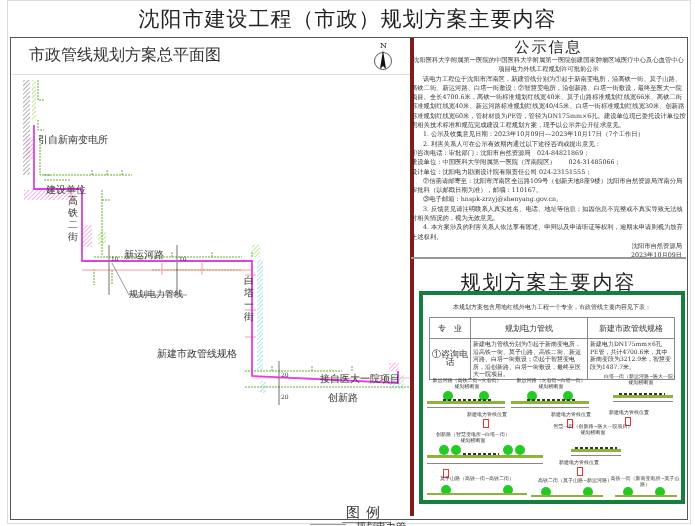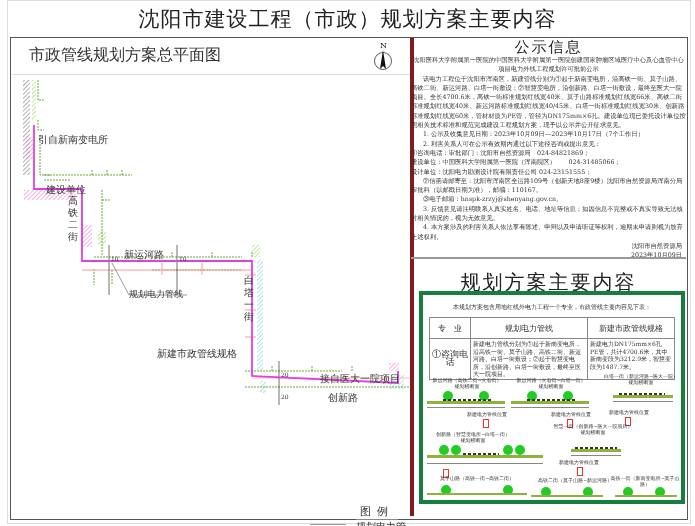--- a/index.html
+++ b/index.html
@@ -7,21 +7,21 @@
   .board{position:absolute;left:7px;top:0;width:682px;height:522px;border:1px solid #ddd;background:#fff;}
   .main-title{position:absolute;left:0;top:5px;width:695px;text-align:center;font-size:21px;letter-spacing:1px;color:#222;}
   .inner{position:absolute;left:10px;top:37px;width:676px;height:481px;border:1px solid #555;}
   
   .left{position:absolute;left:12px;top:38px;width:398px;height:478px;border-right:4px solid #7f1d1d;}
   .left-head{position:absolute;left:0;top:0;width:398px;height:36px;border-bottom:1px solid #ddd;}
   .left-title{position:absolute;left:17px;top:7px;font-size:16px;color:#333;}
   .compass{position:absolute;left:358px;top:2px;width:26px;height:32px;}
   .map{position:absolute;left:0;top:37px;width:398px;height:440px;}
   .lbl{position:absolute;font-size:10px;color:#333;white-space:nowrap;}
-  .legend-title{position:absolute;left:344px;top:466px;font-size:11px;color:#333;border-bottom:1px solid #888;padding:0 4px;letter-spacing:6px;}
+  .legend-title{position:absolute;left:330px;top:466px;font-size:14px;color:#333;border-bottom:1px solid #888;padding:0 4px;letter-spacing:6px;}
   .legend-line{position:absolute;left:298px;top:486px;width:36px;height:5px;border-top:1px solid #999;border-bottom:1px solid #999;}
   .legend-line::after{content:"";position:absolute;left:0;top:1px;width:36px;height:2px;background:#e05050;}
   .legend-text{position:absolute;left:344px;top:482px;font-size:10px;color:#333;}
   
   .right{position:absolute;left:411px;top:38px;width:275px;height:478px;}
   .info-title{position:absolute;left:0;top:0;width:275px;text-align:center;font-size:15px;color:#222;letter-spacing:2px;}
   .info-body{position:absolute;left:0;top:17px;width:275px;font-size:6.3px;line-height:9.3px;color:#333;}
   .info-body p{margin:0;}
   .ctr{text-align:center;}
   .ind{text-indent:12px;}

